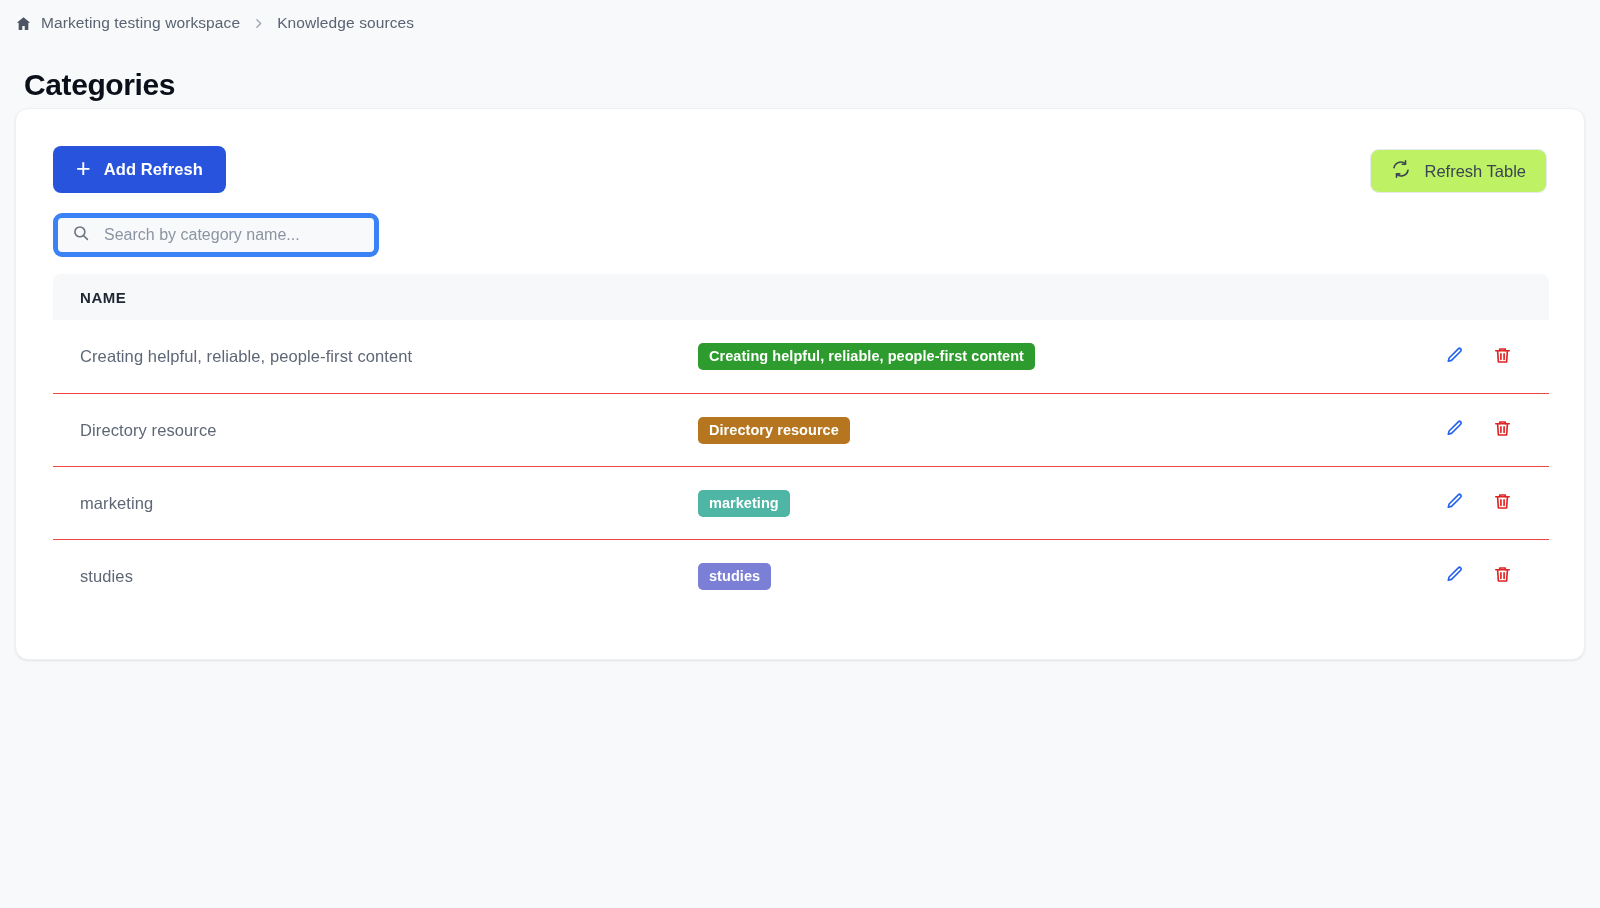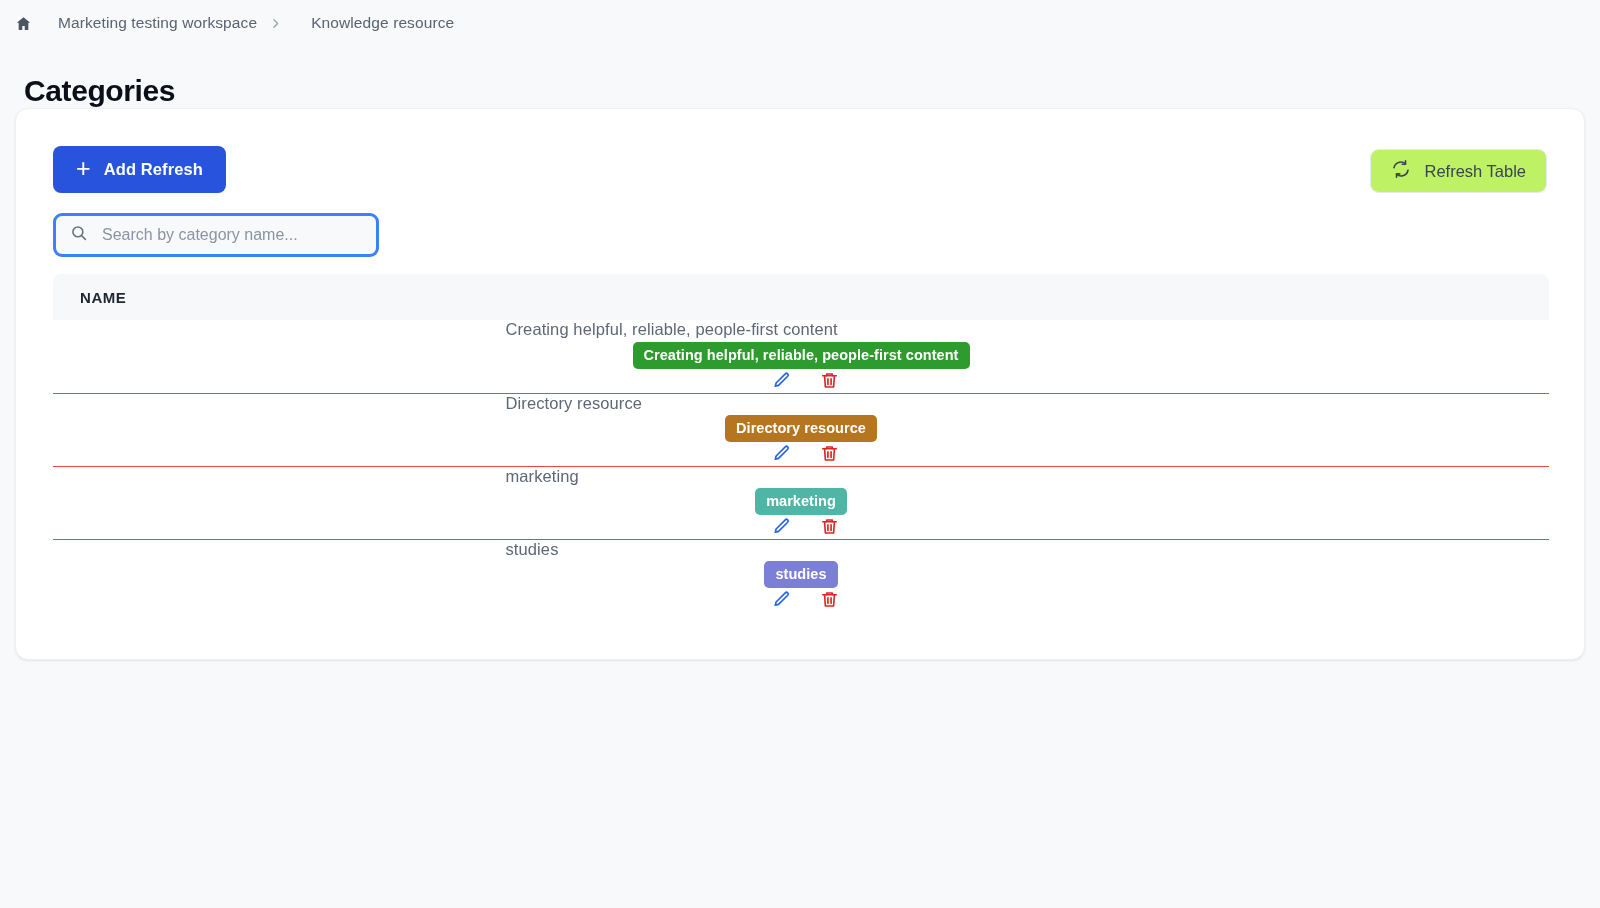--- a/index.html
+++ b/index.html
@@ -12,26 +12,26 @@
   }
   .page { position: relative; width: 1600px; height: 908px; overflow: hidden; }
 
   
   .breadcrumb {
     position: absolute; left: 15px; top: 14px;
     display: flex; align-items: center; gap: 9px;
     font-size: 15.5px; color: #5a6372;
   }
   .breadcrumb .home-ico { display:flex; align-items:center; color:#4b5563; }
-  .breadcrumb .crumb { color:#5a6372; letter-spacing:0.1px; white-space:nowrap;margin-left:17px; }
+  .breadcrumb .crumb { color:#5a6372; letter-spacing:0.1px; white-space:nowrap; }
   .breadcrumb .sep { color:#9aa3b0; font-size:15px; margin:0 3px; display:flex; align-items:center; }
 
   
   .page-title {
-    position: absolute; left: 24px; top: 54px;
+    position: absolute; left: 24px; top: 48px;
     font-size: 30px; font-weight: 700; color: #0b0f19;
     letter-spacing: -0.4px;
   }
 
   
   .card {
     position: absolute; left: 15px; top: 108px;
     width: 1570px; height: 552px;
     background: #ffffff;
     border-radius: 13px;
@@ -61,21 +61,21 @@
     font-family: "Liberation Sans", sans-serif;
     font-size: 16.5px; font-weight: 400;
     cursor: pointer;
   }
 
   
   .search-wrap {
     position: absolute; left: 37px; top: 104px;
     width: 326px; height: 44px;
     background: #f8f9fa;
-    border: 3px solid #3b82f6;
+    border: 5px solid #3b82f6;
     border-radius: 9px;
     display: flex; align-items: center; gap: 12px;
     padding: 12px 14px;
   }
   .search-wrap input {
     border: none; outline: none; background: transparent;
     font-family: "Liberation Sans", sans-serif;
     font-size: 16px; color: #3b4452; width: 100%;
   }
   .search-wrap input::placeholder { color: #8b94a3; }
@@ -89,21 +89,20 @@
     display: flex; align-items: center;
   }
   .th {
     font-size: 15px; font-weight: 700; color: #1f2633;
     letter-spacing: 0.55px; padding-left: 27px;
   }
   .row {
     height: 73px;
     display: flex; align-items: center;
     position: relative;
-    flex-direction: column;
   }
   .row + .row { border-top: 1px solid #ef4444; }
   .cell-name {
     width: 645px; padding-left: 27px;
     font-size: 16.5px; color: #5e6776; letter-spacing: 0.1px;
     white-space: nowrap; overflow: hidden; text-overflow: ellipsis;
   }
   .cell-badge { flex: 1; display: flex; align-items: center; }
   .badge {
     display: inline-block;
@@ -133,21 +132,21 @@
       <svg width="17" height="17" viewBox="0 0 24 24" fill="#4b5563" aria-hidden="true">
         <path d="M12 3.2 2.6 11.1h2.6V21h5.0v-5.6h3.6V21h5.0v-9.9h2.6z"></path>
       </svg>
     </span>
     <span class="crumb">Marketing testing workspace</span>
     <span class="sep">
       <svg width="13" height="13" viewBox="0 0 24 24" fill="none" stroke="#9aa3b0" stroke-width="2.4" stroke-linecap="round" stroke-linejoin="round">
           <polyline points="9 5 16 12 9 19"></polyline>
         </svg>
     </span>
-    <span class="crumb">Knowledge resource</span>
+    <span class="crumb">Knowledge sources</span>
   </nav>
 
   <h1 class="page-title">Categories</h1>
 
   <section class="card">
 
     <button class="add-btn">
       <span class="plus">+</span>
       <span>Add Refresh</span>
     </button>

